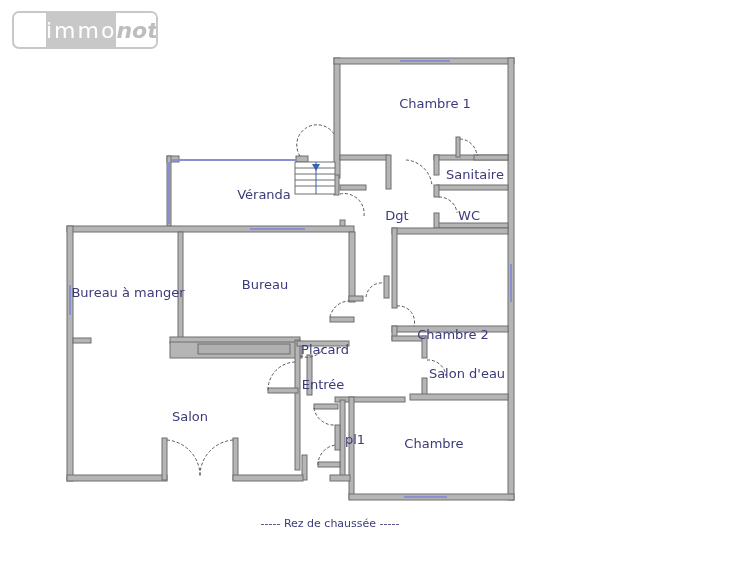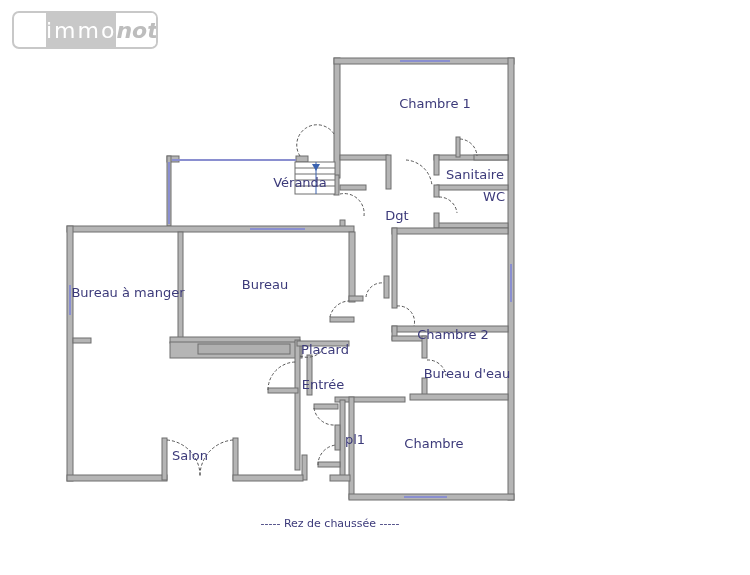--- a/index.html
+++ b/index.html
@@ -121,26 +121,26 @@
     <path d="M300,356 A20,20 0 0 0 325,346"></path>
     <path d="M314,408 A20,20 0 0 0 335,425"></path>
     <path d="M318,465 A20,20 0 0 1 336,445"></path>
     <path d="M167,440 A36,36 0 0 1 200,477"></path>
     <path d="M233,440 A36,36 0 0 0 200,477"></path>
   </g>
 </svg>
 
 <div class="room-label" style="left:435px;top:103px;">Chambre 1</div>
 <div class="room-label" style="left:475px;top:174px;">Sanitaire</div>
-<div class="room-label" style="left:264px;top:182px;margin-left:36px;">Véranda</div>
+<div class="room-label" style="left:264px;top:194px;">Véranda</div>
 <div class="room-label" style="left:397px;top:215px;">Dgt</div>
-<div class="room-label" style="left:469px;top:196px;margin-left:25px;">WC</div>
+<div class="room-label" style="left:469px;top:215px;">WC</div>
 <div class="room-label" style="left:265px;top:284px;">Bureau</div>
 <div class="room-label" style="left:128px;top:292px;">Bureau à manger</div>
 <div class="room-label" style="left:453px;top:287px;margin-top:47px;">Chambre 2</div>
 <div class="room-label" style="left:325px;top:349px;">Placard</div>
-<div class="room-label" style="left:467px;top:373px;">Bureau d'eau</div>
+<div class="room-label" style="left:467px;top:373px;">Salon d'eau</div>
 <div class="room-label" style="left:323px;top:384px;">Entrée</div>
-<div class="room-label" style="left:190px;top:416px;margin-top:39px;">Salon</div>
+<div class="room-label" style="left:190px;top:416px;">Salon</div>
 <div class="room-label" style="left:355px;top:439px;">pl1</div>
 <div class="room-label" style="left:434px;top:443px;">Chambre</div>
 
 <div class="caption">-----  Rez de chaussée  -----</div>
 
 </body></html>

